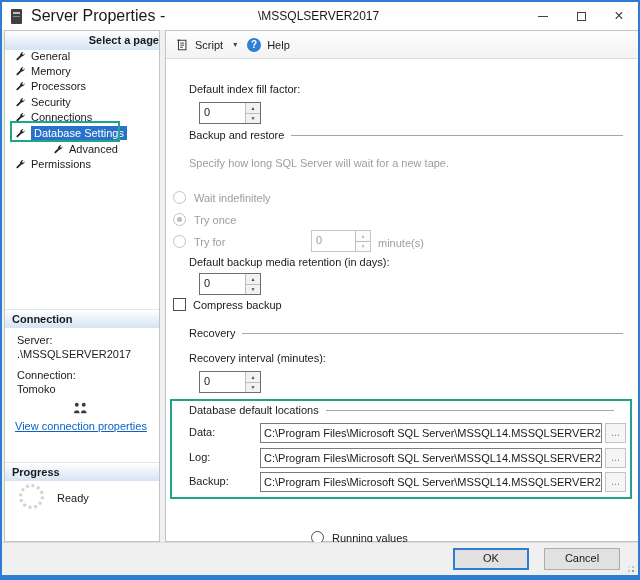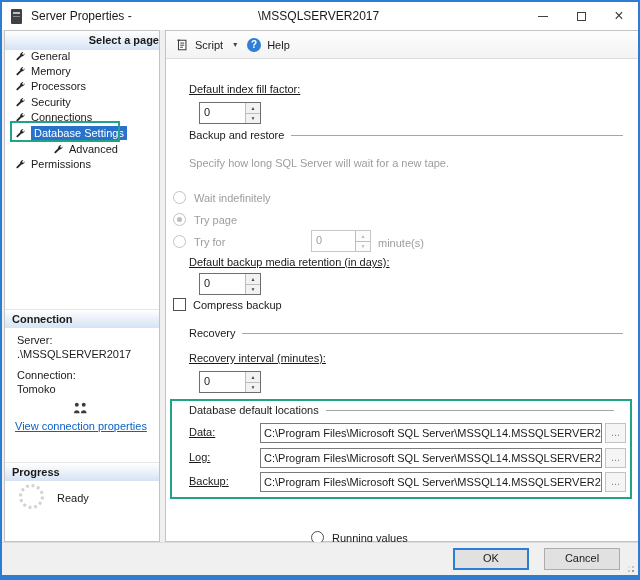--- a/index.html
+++ b/index.html
@@ -9,21 +9,21 @@
     border:2px solid #2d7dd2;border-bottom-width:5px;
     background:#f0f0f0;
     font-family:"Liberation Sans","DejaVu Sans",sans-serif;
     font-size:11px;color:#1a1a1a;
   }
   
   .titlebar{position:absolute;left:0;top:0;right:0;height:28px;background:#fff;display:flex;align-items:center;padding-left:9px;}
   .app-icon{width:11px;height:15px;background:#3f3f46;border-radius:1px;position:relative;flex:0 0 auto;}
   .app-icon::before{content:"";position:absolute;left:2px;top:3px;width:7px;height:2px;background:#bfbfbf;}
   .app-icon::after{content:"";position:absolute;left:2px;top:7px;width:7px;height:1px;background:#8a8a8a;}
-  .title-text{margin-left:9px;font-size:12px;}
+  .title-text{margin-left:9px;font-size:16px;}
   .title-server{position:absolute;left:256px;top:0;height:28px;line-height:28px;font-size:12px;}
   .win-controls{position:absolute;right:0;top:0;height:28px;display:flex;}
   .win-btn{width:38px;height:28px;display:flex;align-items:center;justify-content:center;color:#404040;}
   .min-bar{width:10px;height:1px;background:#404040;}
   .max-box{width:9px;height:9px;border:1px solid #404040;}
   .close-x{font-size:16px;line-height:16px;}
   
   .sidebar{position:absolute;left:2px;top:28px;width:156px;height:512px;background:#fff;border:1px solid #c3c3c3;}
   .side-header{position:absolute;left:0;right:0;height:19px;line-height:19px;font-weight:bold;padding-left:7px;background:linear-gradient(#ffffff,#d5e3f4);}
   .side-item{position:absolute;left:1px;right:3px;height:16px;display:flex;align-items:center;gap:5px;padding-left:9px;}
@@ -32,21 +32,21 @@
   .annotate{position:absolute;border:2px solid #1fa487;pointer-events:none;z-index:5;}
   .side-text{position:absolute;left:12px;white-space:nowrap;}
   .side-link{position:absolute;left:10px;display:flex;align-items:center;gap:5px;color:#0a62c6;}
   .side-link .txt{text-decoration:underline;}
   .ring{position:absolute;width:25px;height:25px;border:3px dotted #d2d2d2;border-radius:50%;}
   
   .main{position:absolute;left:163px;top:28px;width:474px;height:512px;background:#fff;border:1px solid #c3c3c3;}
   .toolbar{position:absolute;left:0;top:0;right:0;height:28px;display:flex;align-items:center;gap:6px;padding-left:9px;background:linear-gradient(#fdfdfd,#f3f3f3);border-bottom:1px solid #dcdcdc;}
   .caret{font-size:8px;color:#444;margin:0 4px;}
   .help-ic{width:14px;height:14px;border-radius:50%;background:#2f7fd6;color:#fff;font-weight:bold;font-size:10px;display:flex;align-items:center;justify-content:center;}
-  .flabel{position:absolute;white-space:nowrap;text-decoration:underline;}
+  .flabel{position:absolute;white-space:nowrap;}
   .hint{position:absolute;color:#9d9d9d;white-space:nowrap;}
   .group{position:absolute;display:flex;align-items:center;}
   .group .line{flex:1;height:1px;background:#a6a6a6;margin-left:7px;}
   .spin{position:absolute;display:flex;height:22px;border:1px solid #6e6e6e;background:#fff;}
   .spin .val{flex:1;padding:3px 0 0 4px;}
   .spin .btns{width:15px;border-left:1px solid #bdbdbd;display:flex;flex-direction:column;}
   .spin .btns div{flex:1;display:flex;align-items:center;justify-content:center;font-size:5px;color:#4a4a4a;background:#f2f2f2;}
   .spin .btns div + div{border-top:1px solid #bdbdbd;}
   .spin.disabled{border-color:#c6c6c6;}
   .spin.disabled .val{color:#9d9d9d;}
@@ -197,21 +197,21 @@
         <span class="line"></span>
     </div>
     <span class="hint" style="left:23px;top:126px;">Specify how long SQL Server will wait for a new tape.</span>
 
     <div class="radio disabled" style="left:7px;top:160px;">
       <span class="dot"></span>
       <span>Wait indefinitely</span>
     </div>
     <div class="radio disabled checked" style="left:7px;top:182px;">
       <span class="dot"></span>
-      <span>Try page</span>
+      <span>Try once</span>
     </div>
     <div class="radio disabled" style="left:7px;top:204px;">
       <span class="dot"></span>
       <span>Try for</span>
     </div>
     <div class="spin disabled" style="left:145px;top:199px;width:60px;">
       <span class="val">0</span>
       <div class="btns">
           <div>▲</div>
           <div>▼</div>

